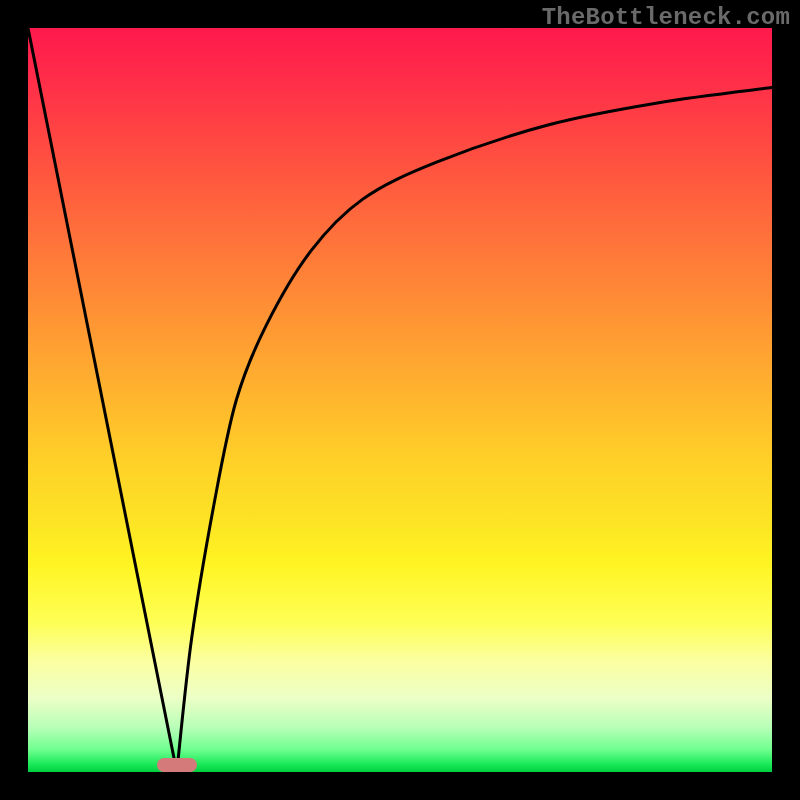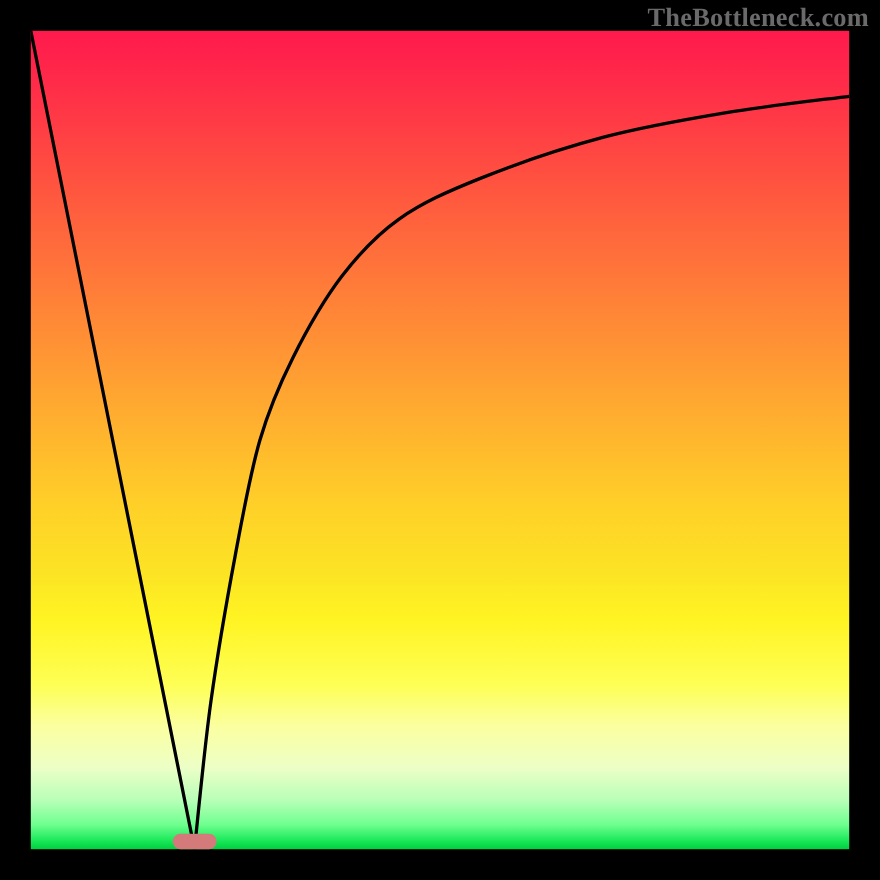--- a/index.html
+++ b/index.html
@@ -39,21 +39,21 @@
       #b8ffb8 94%,
       #6fff8f 97%,
       #18e858 99%,
       #00d040 100%
     );
   }
   .watermark {
     position: absolute;
     top: 4px;
     right: 10px;
-    font-family: Liberation Serif, serif;
+    font-family: Liberation Mono, monospace;
     font-size: 24px;
     font-weight: 560;
     color: #6a6a6a;
     letter-spacing: 0.2px;
     user-select: none;
   }
   svg.curves {
     position: absolute;
     left: 0;
     top: 0;

